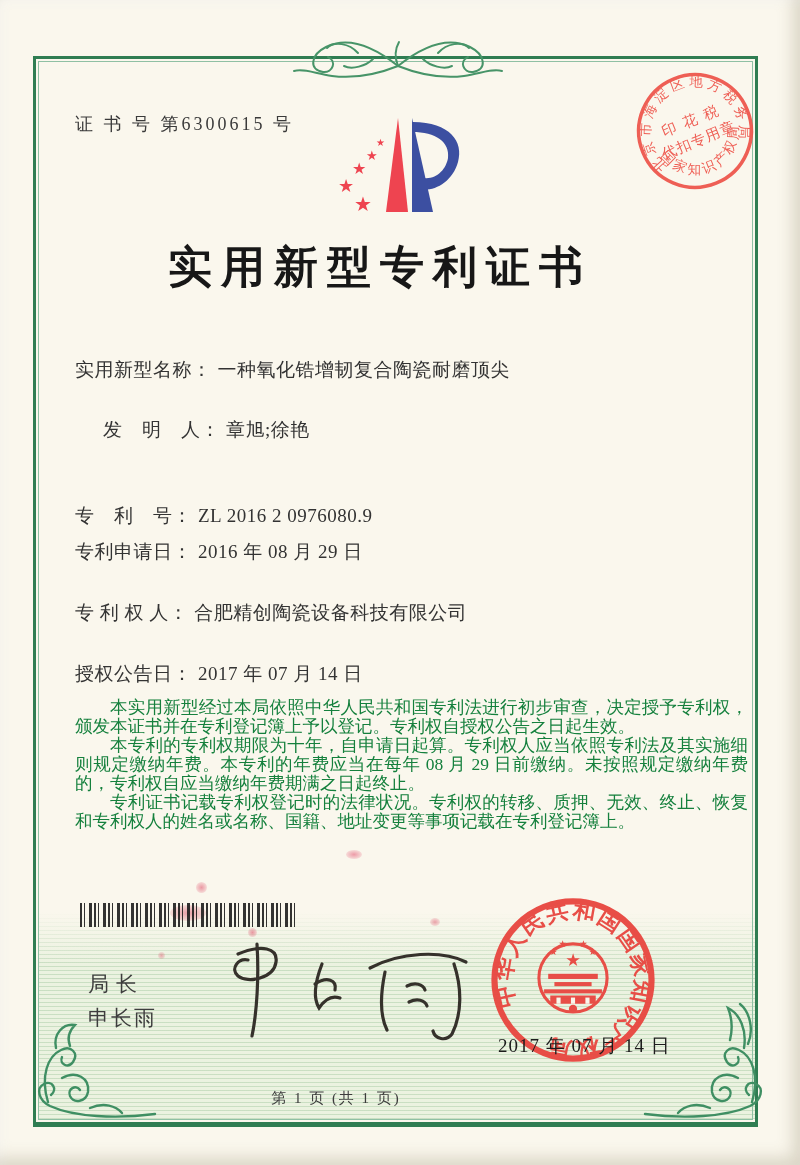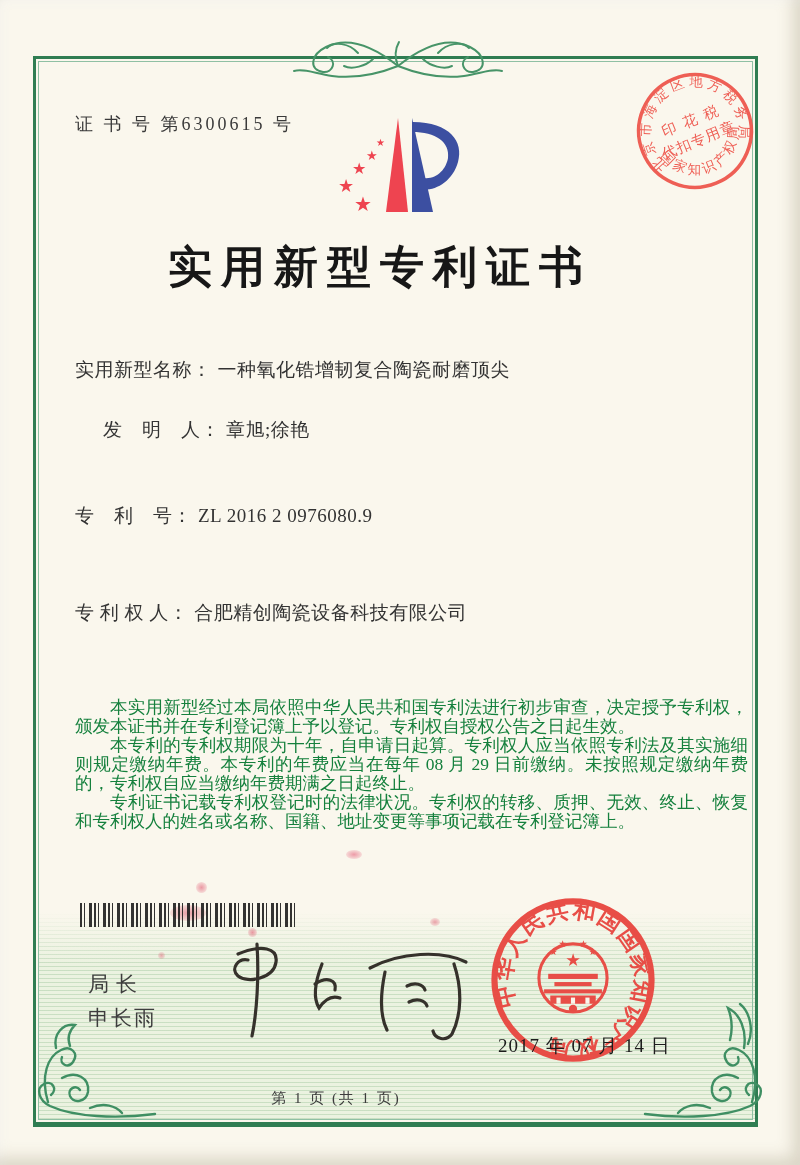--- a/index.html
+++ b/index.html
@@ -143,22 +143,28 @@
 
   <div class="field" style="top:357px;text-align:right;">
     <span class="lbl">实用新型名称：</span><span>一种氧化锆增韧复合陶瓷耐磨顶尖</span>
   </div>
   <div class="field" style="top:417px;margin-left:28px;">
     <span class="lbl">发　明　人：</span><span>章旭;徐艳</span>
   </div>
   <div class="field" style="top:479px;margin-top:24px;">
     <span class="lbl">专　利　号：</span><span>ZL 2016 2 0976080.9</span>
   </div>
+  <div class="field" style="top:539px;">
+    <span class="lbl">专利申请日：</span><span>2016 年 08 月 29 日</span>
+  </div>
   <div class="field" style="top:600px;">
     <span class="lbl">专 利 权 人：</span><span>合肥精创陶瓷设备科技有限公司</span>
+  </div>
+  <div class="field" style="top:661px;">
+    <span class="lbl">授权公告日：</span><span>2017 年 07 月 14 日</span>
   </div>
 
   <div class="body-text">
     <p>本实用新型经过本局依照中华人民共和国专利法进行初步审查，决定授予专利权，颁发本证书并在专利登记簿上予以登记。专利权自授权公告之日起生效。</p>
     <p>本专利的专利权期限为十年，自申请日起算。专利权人应当依照专利法及其实施细则规定缴纳年费。本专利的年费应当在每年 08 月 29 日前缴纳。未按照规定缴纳年费的，专利权自应当缴纳年费期满之日起终止。</p>
     <p>专利证书记载专利权登记时的法律状况。专利权的转移、质押、无效、终止、恢复和专利权人的姓名或名称、国籍、地址变更等事项记载在专利登记簿上。</p>
   </div>
 
   <div class="barcode"></div>
 

